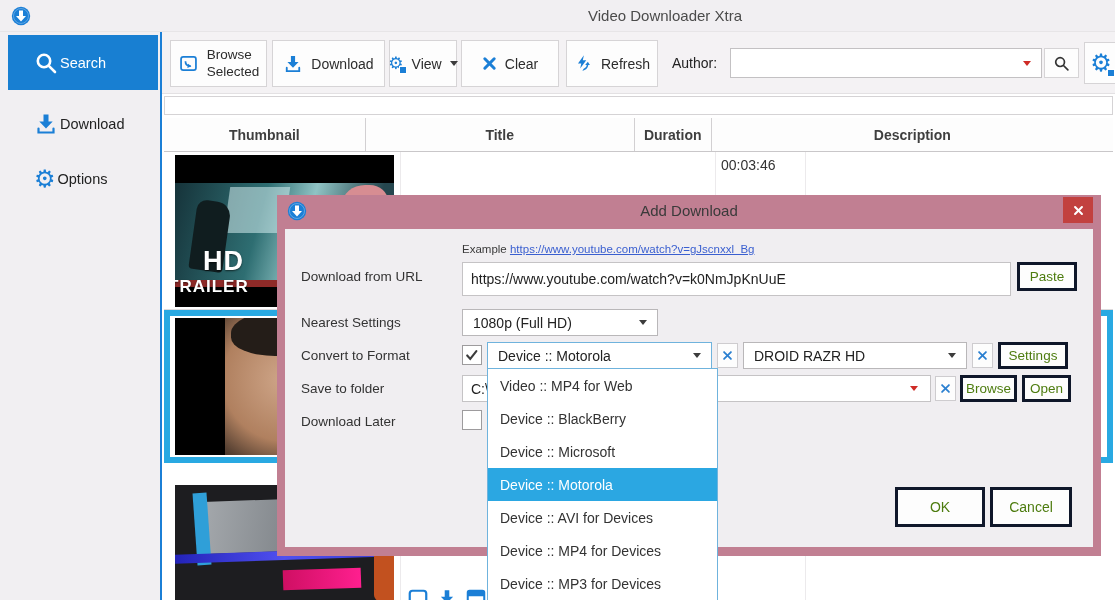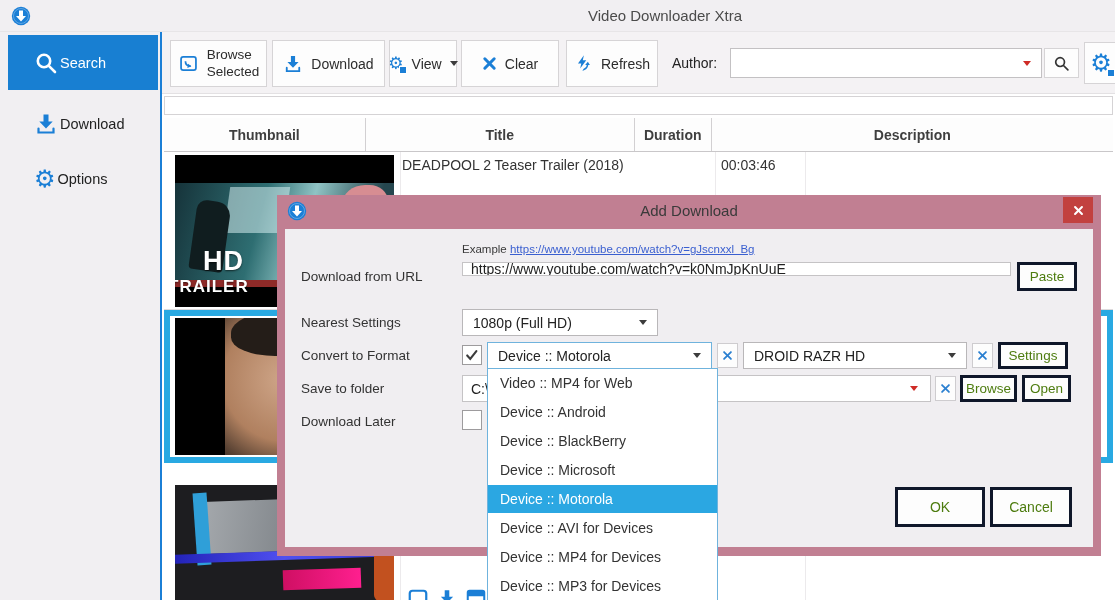--- a/index.html
+++ b/index.html
@@ -204,21 +204,20 @@
       <div class="thumb" style="left:11px; top:3px; width:219px; height:152px;">
         <div class="art1">
           <div class="pane"></div>
             <div class="fig"></div>
             <div class="blob-pink"></div>
             <div class="redbar"></div>
         </div>
         <div class="wm1">HD</div>
         <div class="wm2">TRAILER</div>
       </div>
-      <div class="cell-title">DEADPOOL 2 Teaser Trailer (2018)</div>
       <div class="cell-dur">00:03:46</div>
     </div>
 
     <div class="row selected" style="top:278px; height:153px;">
       <div class="thumb" style="left:5px; top:2px; width:219px; height:137px;">
         <div class="art2">
           <div class="hair"></div>
             <div class="arch"></div>
             <div class="burger"></div>
         </div>
@@ -276,21 +275,21 @@
           </svg>
       </div>
     </div>
     <div class="dlg-body">
       <div class="example-line">
         <span>Example</span>
         <a href="#">https://www.youtube.com/watch?v=gJscnxxl_Bg</a>
       </div>
 
       <div class="f-label" style="top:40px;">Download from URL</div>
-      <input class="txt" style="position: absolute; left: 177px; top: 33px; width: 549px; height: 14px;" value="https://www.youtube.com/watch?v=k0NmJpKnUuE">
+      <input class="txt" style="position: absolute; left: 177px; top: 33px; width: 549px; height: 34px;" value="https://www.youtube.com/watch?v=k0NmJpKnUuE">
       <div class="dbtn" style="left:732px; top:33px; width:60px; height:29px;">Paste</div>
 
       <div class="f-label" style="top:86px;">Nearest Settings</div>
       <div class="combo" style="left:177px; top:80px; width:196px; height:27px;">
         <span>1080p (Full HD)</span>
         <span class="caret"></span>
       </div>
 
       <div class="f-label" style="top:119px;">Convert to Format</div>
       <div class="checkbox" style="left:177px; top:116px;">
@@ -335,21 +334,20 @@
       <div class="f-label" style="top:185px;">Download Later</div>
       <div class="checkbox" style="left:177px; top:181px;"></div>
 
       <div class="dbtn" style="left:610px; top:258px; width:90px; height:40px; font-size:14px;">OK</div>
       <div class="dbtn" style="left:705px; top:258px; width:82px; height:40px; font-size:14px;">Cancel</div>
     </div>
   </div>
 
   <div class="dropdown">
       <div class="dd-item">Video :: MP4 for Web</div>
-      <div class="dd-item">Device :: Android</div>
       <div class="dd-item">Device :: BlackBerry</div>
       <div class="dd-item">Device :: Microsoft</div>
       <div class="dd-item selected">Device :: Motorola</div>
       <div class="dd-item">Device :: AVI for Devices</div>
       <div class="dd-item">Device :: MP4 for Devices</div>
       <div class="dd-item">Device :: MP3 for Devices</div>
     </div>
 
 </div>
 

